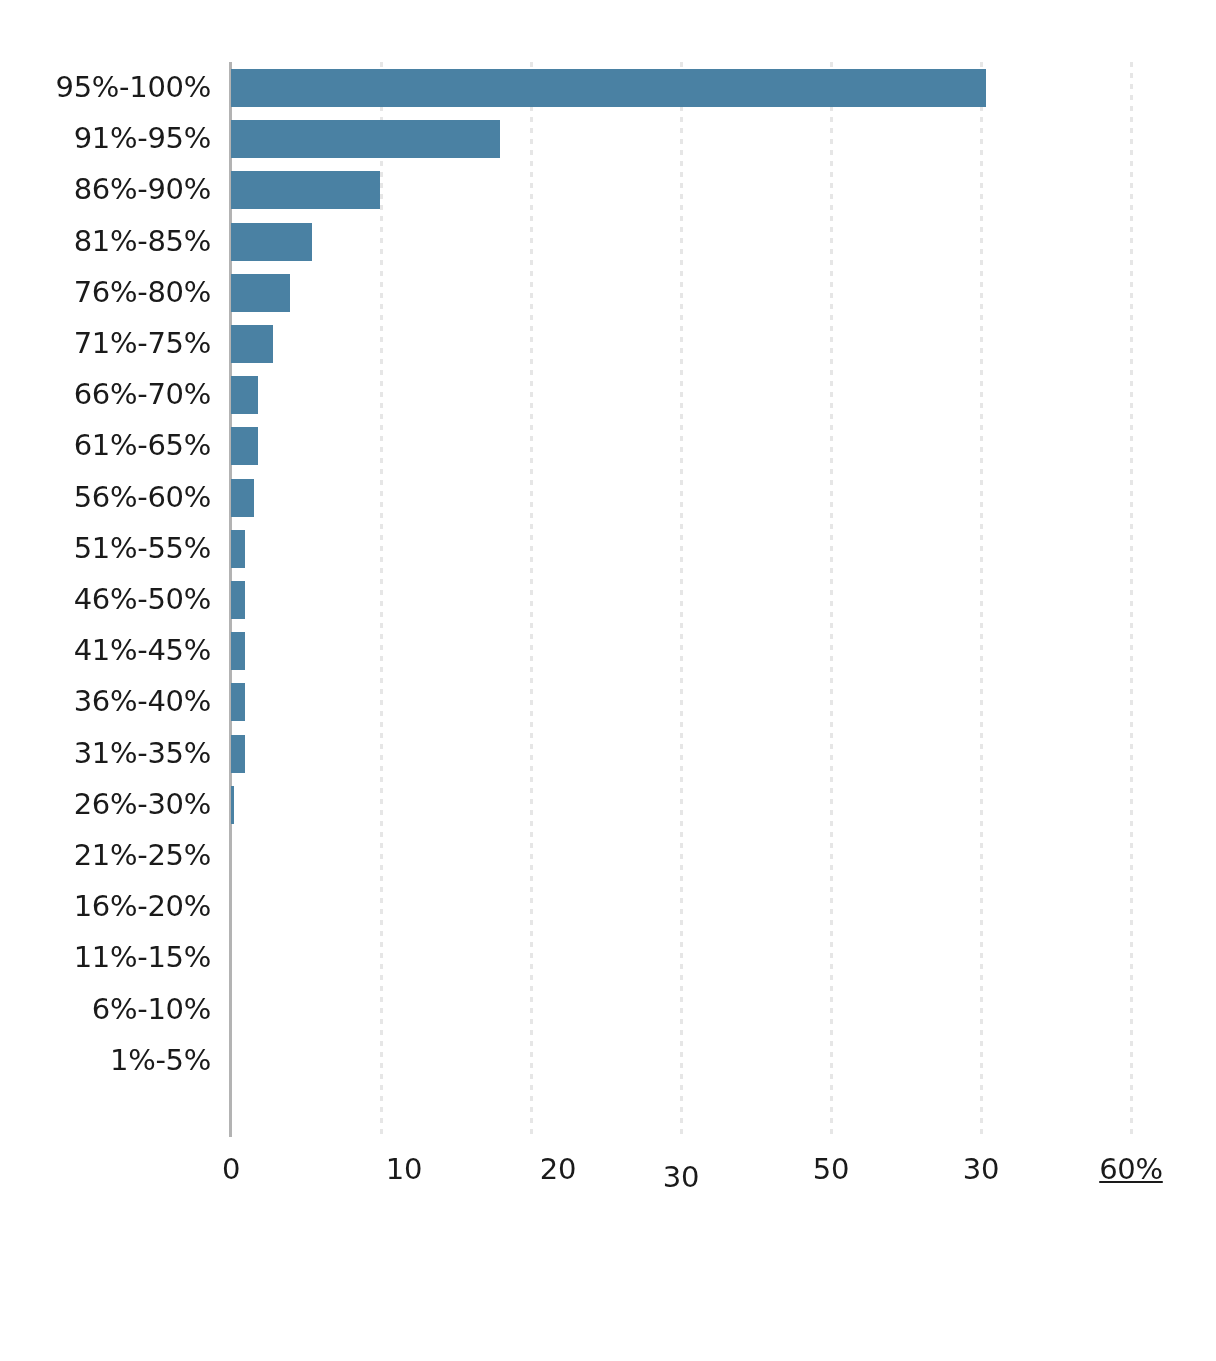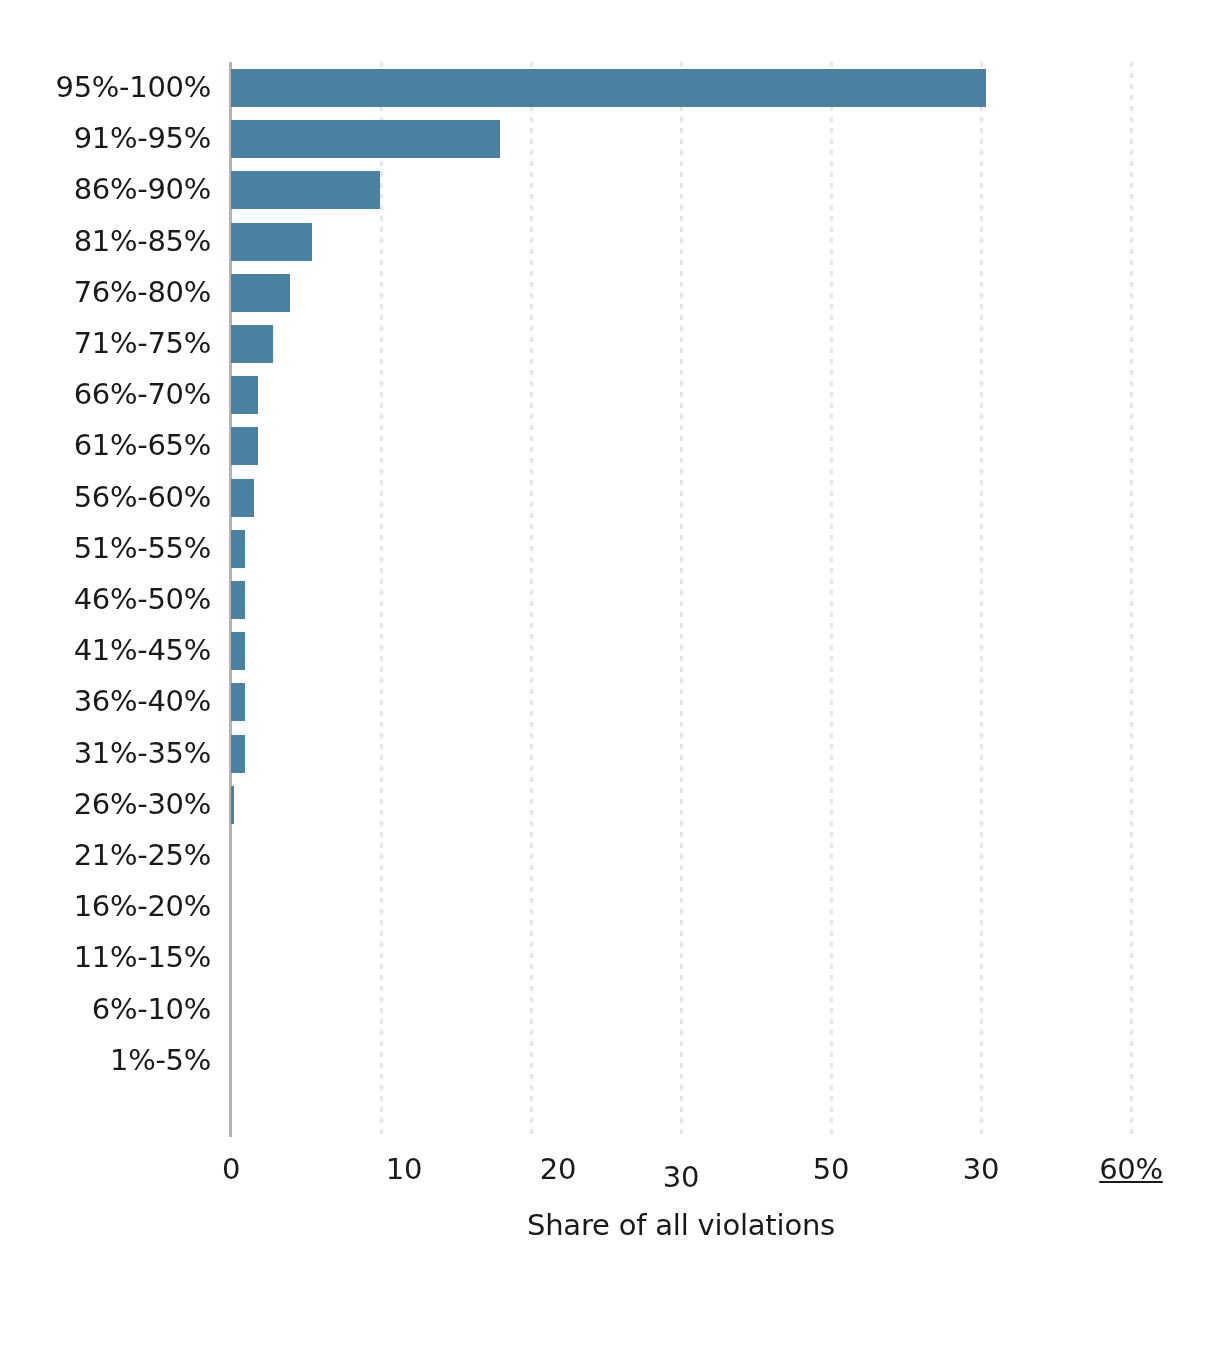--- a/index.html
+++ b/index.html
@@ -196,14 +196,13 @@
   <div id="x-ticks">
       <div class="x-tick-label" style="left: 231px;">0</div>
       <div class="x-tick-label" style="left: 404px;">10</div>
       <div class="x-tick-label" style="left: 558px;">20</div>
       <div class="x-tick-label" style="left: 681px; margin-top: 8px;">30</div>
       <div class="x-tick-label" style="left: 831px;">50</div>
       <div class="x-tick-label" style="left: 981px;">30</div>
       <div class="x-tick-label" style="left: 1131px; text-decoration: underline;">60%</div>
     </div>
 
-  <div class="x-axis-title">Share of all violations</div>
 </div>
 
 </body></html>

